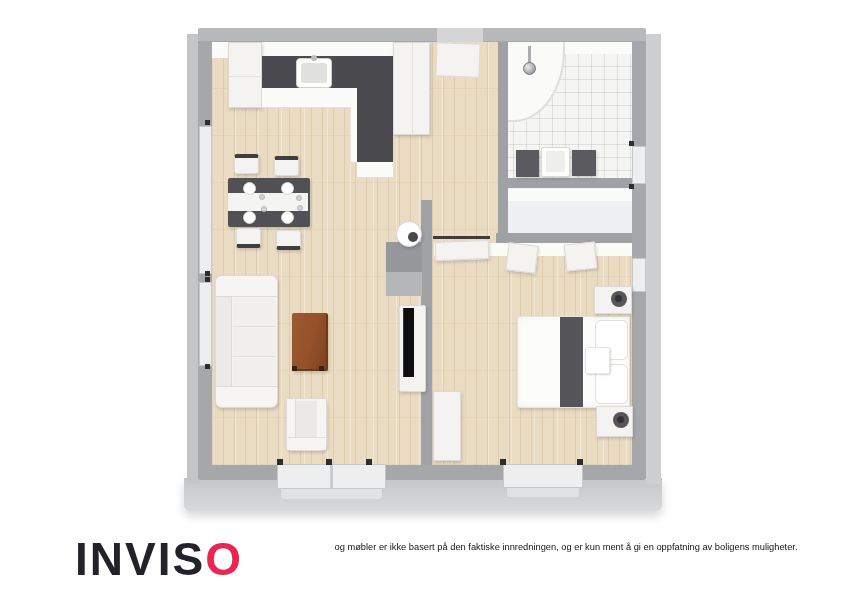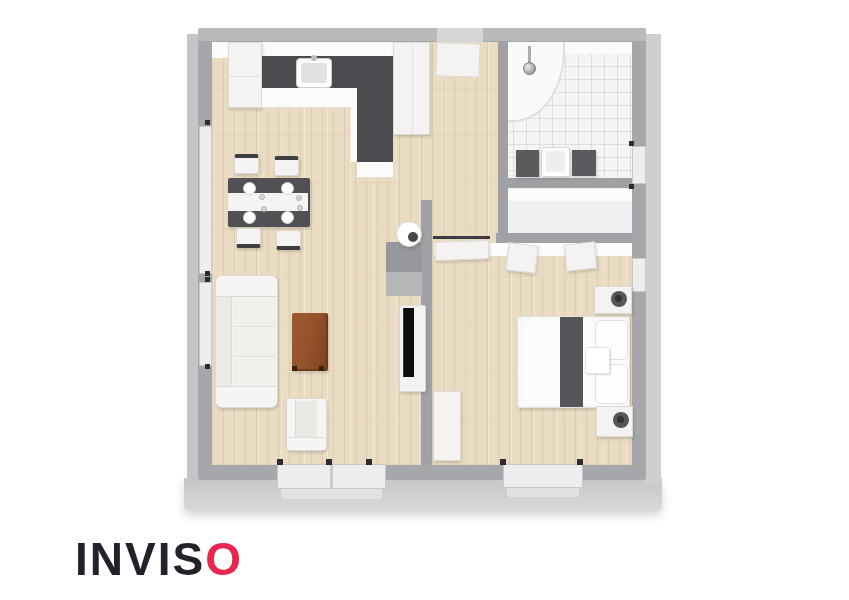--- a/index.html
+++ b/index.html
@@ -184,13 +184,14 @@
   <div class="abs white-furn furn" style="left:596px;top:406px;width:37px;height:31px"></div>
   <div class="abs round" style="left:613px;top:412px;width:16px;height:16px;background:#55555a">
     <div class="abs round" style="left:4px;top:4px;width:7px;height:7px;background:#323236"></div>
   </div>
 </div>
 
 <div class="abs logo" style="left:75px;top:536px">
   <span>INVIS</span><span class="o">O</span>
 </div>
 <div class="abs disclaimer" style="left:299px;top:541px">
+  <div>og møbler er ikke basert på den faktiske innredningen, og er kun ment å gi en oppfatning av boligens muligheter.</div>
 </div>
 
 </body></html>

